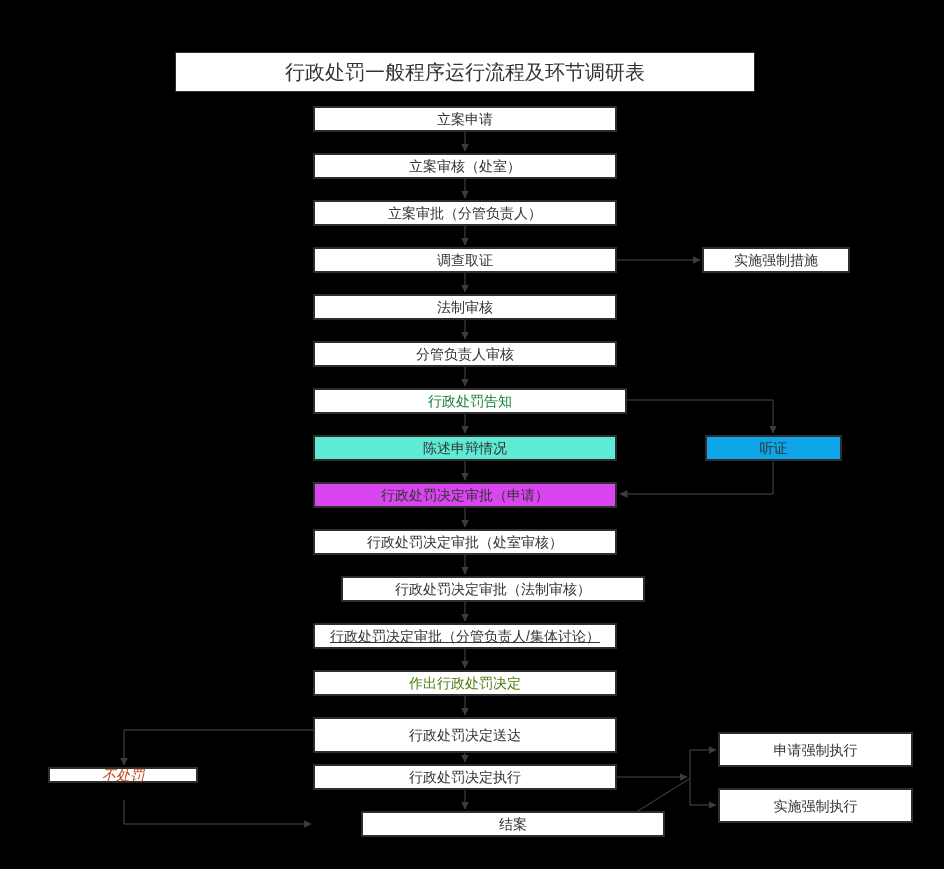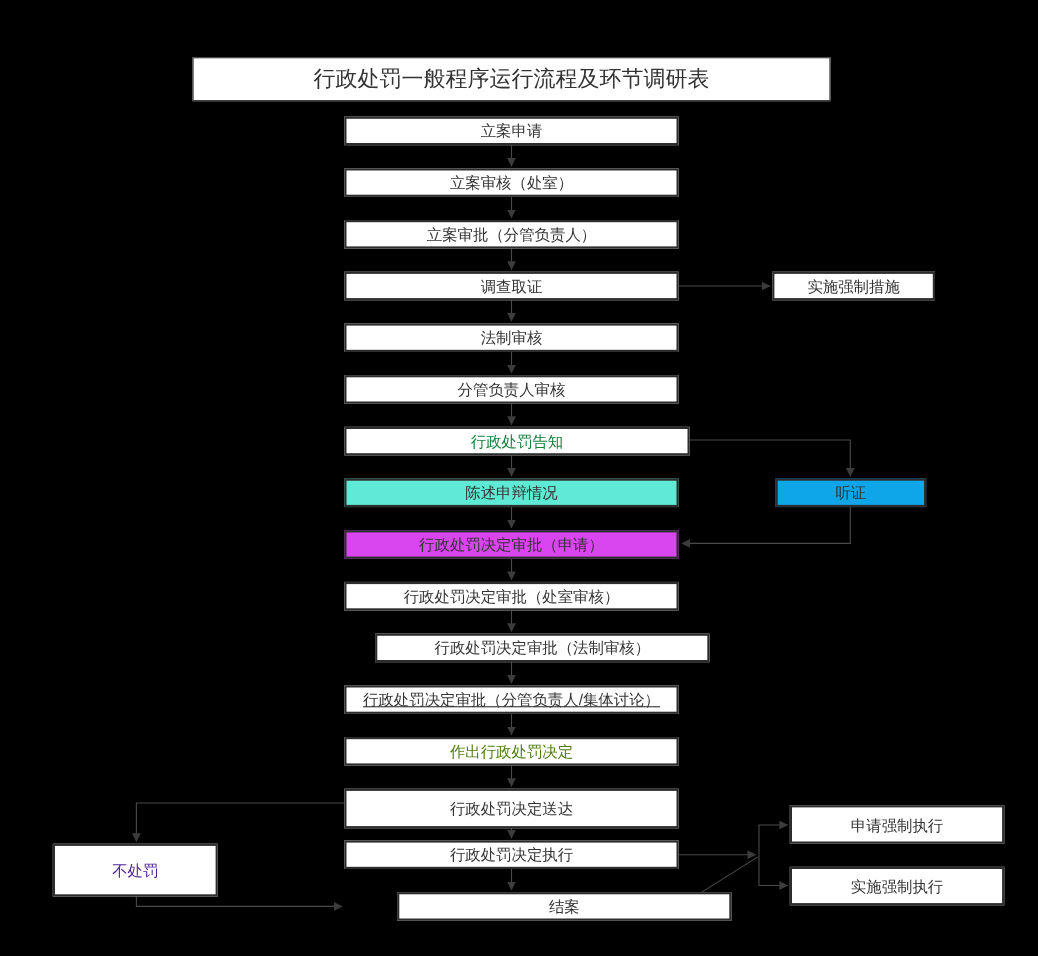--- a/index.html
+++ b/index.html
@@ -102,17 +102,17 @@
       <div class="node" style="left: 313px; top: 482px; width: 304px; height: 26px; background: #d946ef; border-color: rgb(45, 45, 45); color: rgb(51, 51, 51);">行政处罚决定审批（申请）</div>
       <div class="node" style="left: 313px; top: 529px; width: 304px; height: 26px; background: rgb(255, 255, 255); border-color: rgb(45, 45, 45); color: rgb(51, 51, 51);">行政处罚决定审批（处室审核）</div>
       <div class="node" style="left: 313px; top: 576px; width: 304px; height: 26px; background: rgb(255, 255, 255); border-color: rgb(45, 45, 45); color: rgb(51, 51, 51); margin-left: 28px;">行政处罚决定审批（法制审核）</div>
       <div class="node" style="left: 313px; top: 623px; width: 304px; height: 26px; background: rgb(255, 255, 255); border-color: rgb(45, 45, 45); color: rgb(51, 51, 51); text-decoration: underline;">行政处罚决定审批（分管负责人/集体讨论）</div>
       <div class="node" style="left: 313px; top: 670px; width: 304px; height: 26px; background: rgb(255, 255, 255); border-color: rgb(45, 45, 45); color: #4d7c0f;">作出行政处罚决定</div>
       <div class="node" style="left: 313px; top: 717px; width: 304px; height: 36px; background: rgb(255, 255, 255); border-color: rgb(45, 45, 45); color: rgb(51, 51, 51);">行政处罚决定送达</div>
       <div class="node" style="left: 313px; top: 764px; width: 304px; height: 26px; background: rgb(255, 255, 255); border-color: rgb(45, 45, 45); color: rgb(51, 51, 51);">行政处罚决定执行</div>
       <div class="node" style="left: 313px; top: 811px; width: 304px; height: 26px; background: rgb(255, 255, 255); border-color: rgb(45, 45, 45); color: rgb(51, 51, 51); margin-left: 48px;">结案</div>
       <div class="node" style="left: 702px; top: 247px; width: 148px; height: 26px; background: rgb(255, 255, 255); border-color: rgb(45, 45, 45); color: rgb(51, 51, 51);">实施强制措施</div>
       <div class="node" style="left: 705px; top: 435px; width: 137px; height: 26px; background: #0ea5e9; border-color: rgb(45, 45, 45); color: rgb(51, 51, 51);">听证</div>
-      <div class="node" style="left: 48px; top: 767px; width: 150px; height: 48px; background: rgb(255, 255, 255); border-color: rgb(45, 45, 45); color: #4c1d95;">不处罚</div>
+      <div class="node" style="left: 48px; top: 767px; width: 150px; height: 16px; background: rgb(255, 255, 255); border-color: rgb(45, 45, 45); color: #c2410c; font-style: italic;">不处罚</div>
       <div class="node" style="left: 718px; top: 732px; width: 195px; height: 35px; background: rgb(255, 255, 255); border-color: rgb(45, 45, 45); color: rgb(51, 51, 51);">申请强制执行</div>
       <div class="node" style="left: 718px; top: 788px; width: 195px; height: 35px; background: rgb(255, 255, 255); border-color: rgb(45, 45, 45); color: rgb(51, 51, 51);">实施强制执行</div>
     </div>
 </div>
 
 </body></html>

